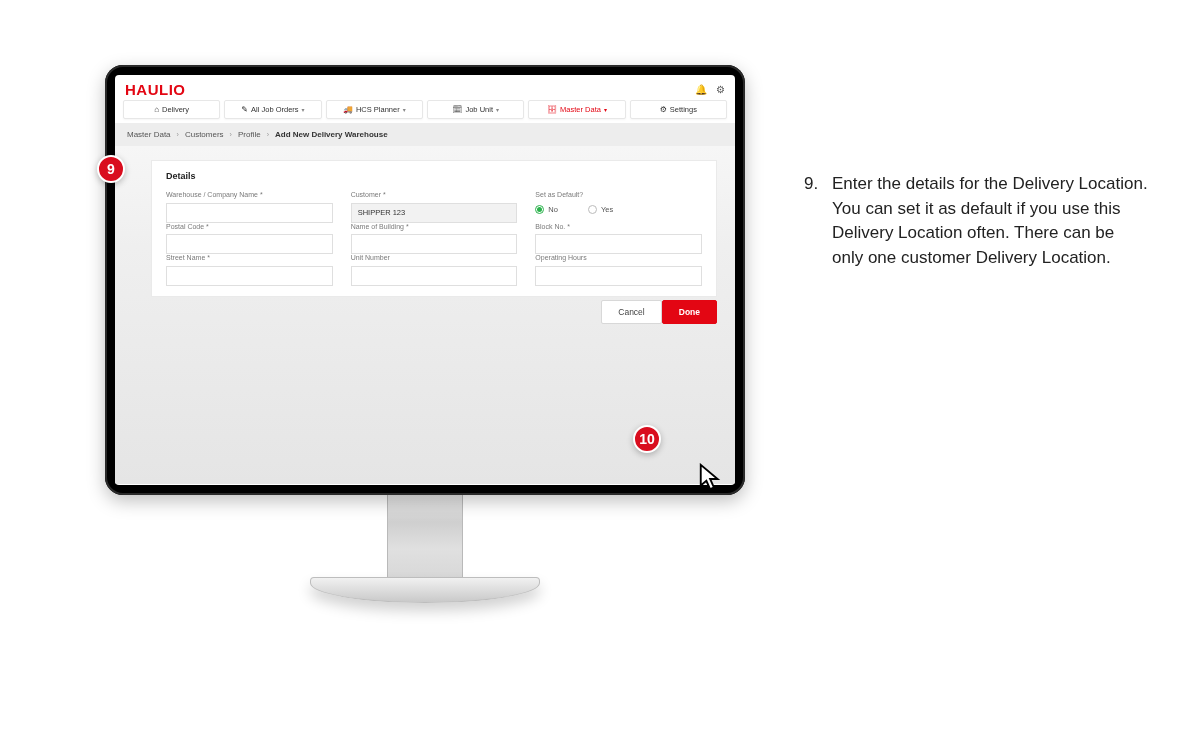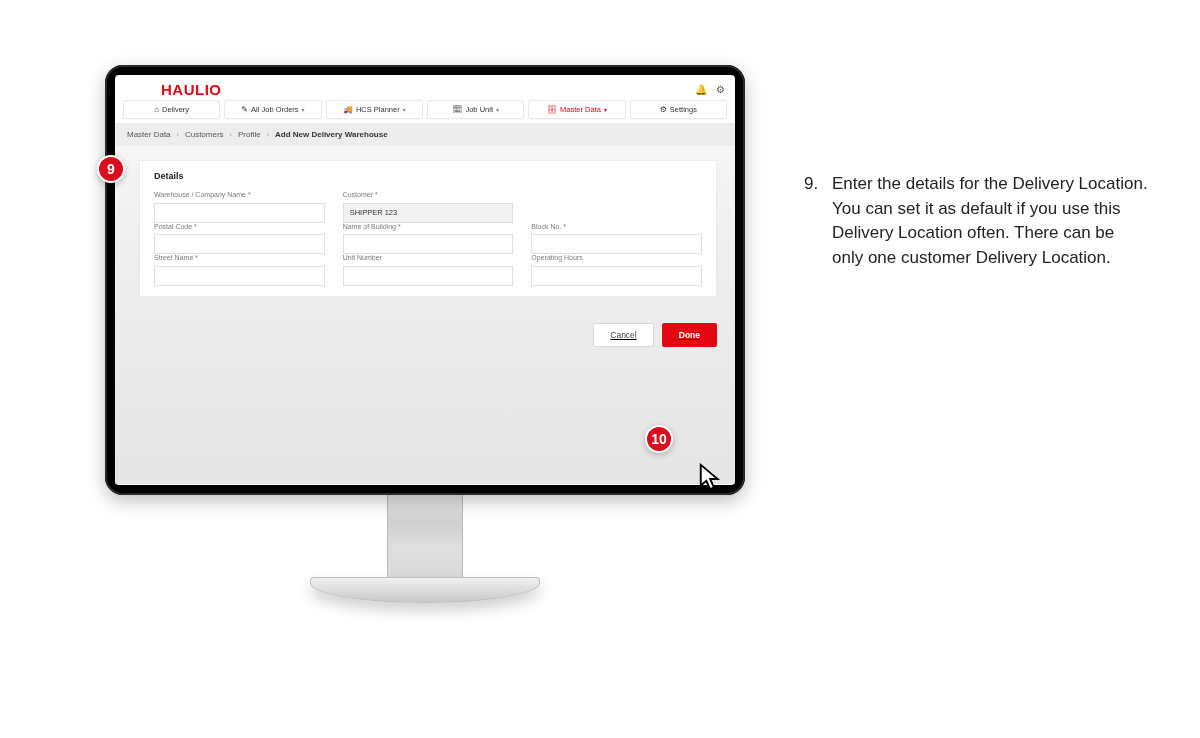--- a/index.html
+++ b/index.html
@@ -59,21 +59,20 @@
     border-radius: 4px 4px 50% 50% / 4px 4px 20px 20px;
     box-shadow: 0 8px 14px rgba(0,0,0,0.18);
     border: 1px solid #bdbdbd;
   }
   
   .app-header {
     display: flex;
     align-items: center;
     justify-content: space-between;
     padding: 6px 10px 2px 10px;
-    margin-left: 36px;
   }
   .logo {
     font-weight: 800;
     color: #e30613;
     letter-spacing: 0.5px;
     font-size: 15px;
   }
   .header-icons {
     display: flex;
     gap: 8px;
@@ -108,21 +107,21 @@
     font-size: 8px;
     color: #555;
     padding: 7px 12px;
     display: flex;
     gap: 6px;
     align-items: center;
   }
   .breadcrumb .sep { font-size: 7px; color:#999; }
   .page-body {
     background: linear-gradient(180deg,#f6f6f6, #efefef 30%, #e5e5e5 100%);
-    padding: 14px 18px 10px 24px;
+    padding: 14px 18px 10px 36px;
     height: calc(100% - 72px);
     position: relative;
   }
   .card {
     background: #fff;
     border: 1px solid #eaeaea;
     padding: 10px 14px 10px 14px;
   }
   .card-title {
     font-size: 9px;
@@ -196,23 +195,22 @@
   .editor {
     border: 1px solid #dfdfdf;
     height: 48px;
     font-size: 7.5px;
     color: #bbb;
     padding: 6px;
   }
   .actions {
     display: flex;
     justify-content: flex-end;
-    gap: 8px;
-    margin-top: 26px;
-    text-decoration: underline;
+    gap: 0;
+    margin-top: 3px;
   }
   .btn {
     font-size: 8.5px;
     padding: 6px 16px;
     border-radius: 2px;
     border: 1px solid #d8d8d8;
     background: #fff;
     color: #444;
     cursor: pointer;
   }
@@ -326,20 +324,33 @@
 
             <div class="row3">
               <div>
                 <label class="field-label">Warehouse / Company Name *</label>
                 <input class="input" style="">
               </div>
               <div>
                 <label class="field-label">Customer *</label>
                 <input class="input filled" readonly="" value="SHIPPER 123" style="">
               </div>
+              <div>
+                <label class="field-label">Set as Default?</label>
+                <div class="radiog">
+                  <label class="radio">
+                    <span class="dot sel"></span>
+                    <span>No</span>
+                  </label>
+                  <label class="radio">
+                    <span class="dot"></span>
+                    <span>Yes</span>
+                  </label>
+                </div>
+              </div>
             </div>
 
             <div class="row3">
               <div>
                 <label class="field-label">Postal Code *</label>
                 <input class="input" style="">
               </div>
               <div>
                 <label class="field-label">Name of Building *</label>
                 <input class="input" style="">
@@ -373,21 +384,21 @@
             <button class="btn primary">Done</button>
           </div>
         </div>
 
       </div>
     </div>
     <div class="stand-neck"></div>
     <div class="stand-base"></div>
 
     <div class="badge" style="left:-8px; top:90px;">9</div>
-    <div class="badge" style="left:540px; top:360px;">10</div>
+    <div class="badge" style="left:528px; top:360px;">10</div>
 
     <svg class="cursor" style="left:592px; top:398px;" viewBox="0 0 32 32">
       <polygon points="4,2 4,24 10,19 14,28 18,26 14,17 22,17" fill="#fff" stroke="#000" stroke-width="2"></polygon>
     </svg>
   </div>
 
   <div class="instructions">
     <div class="inst-item">
       <div class="inst-num">9.</div>
       <div class="inst-body">Enter the details for the Delivery Location. You can set it as default if you use this Delivery Location often. There can be only one customer Delivery Location.</div>

